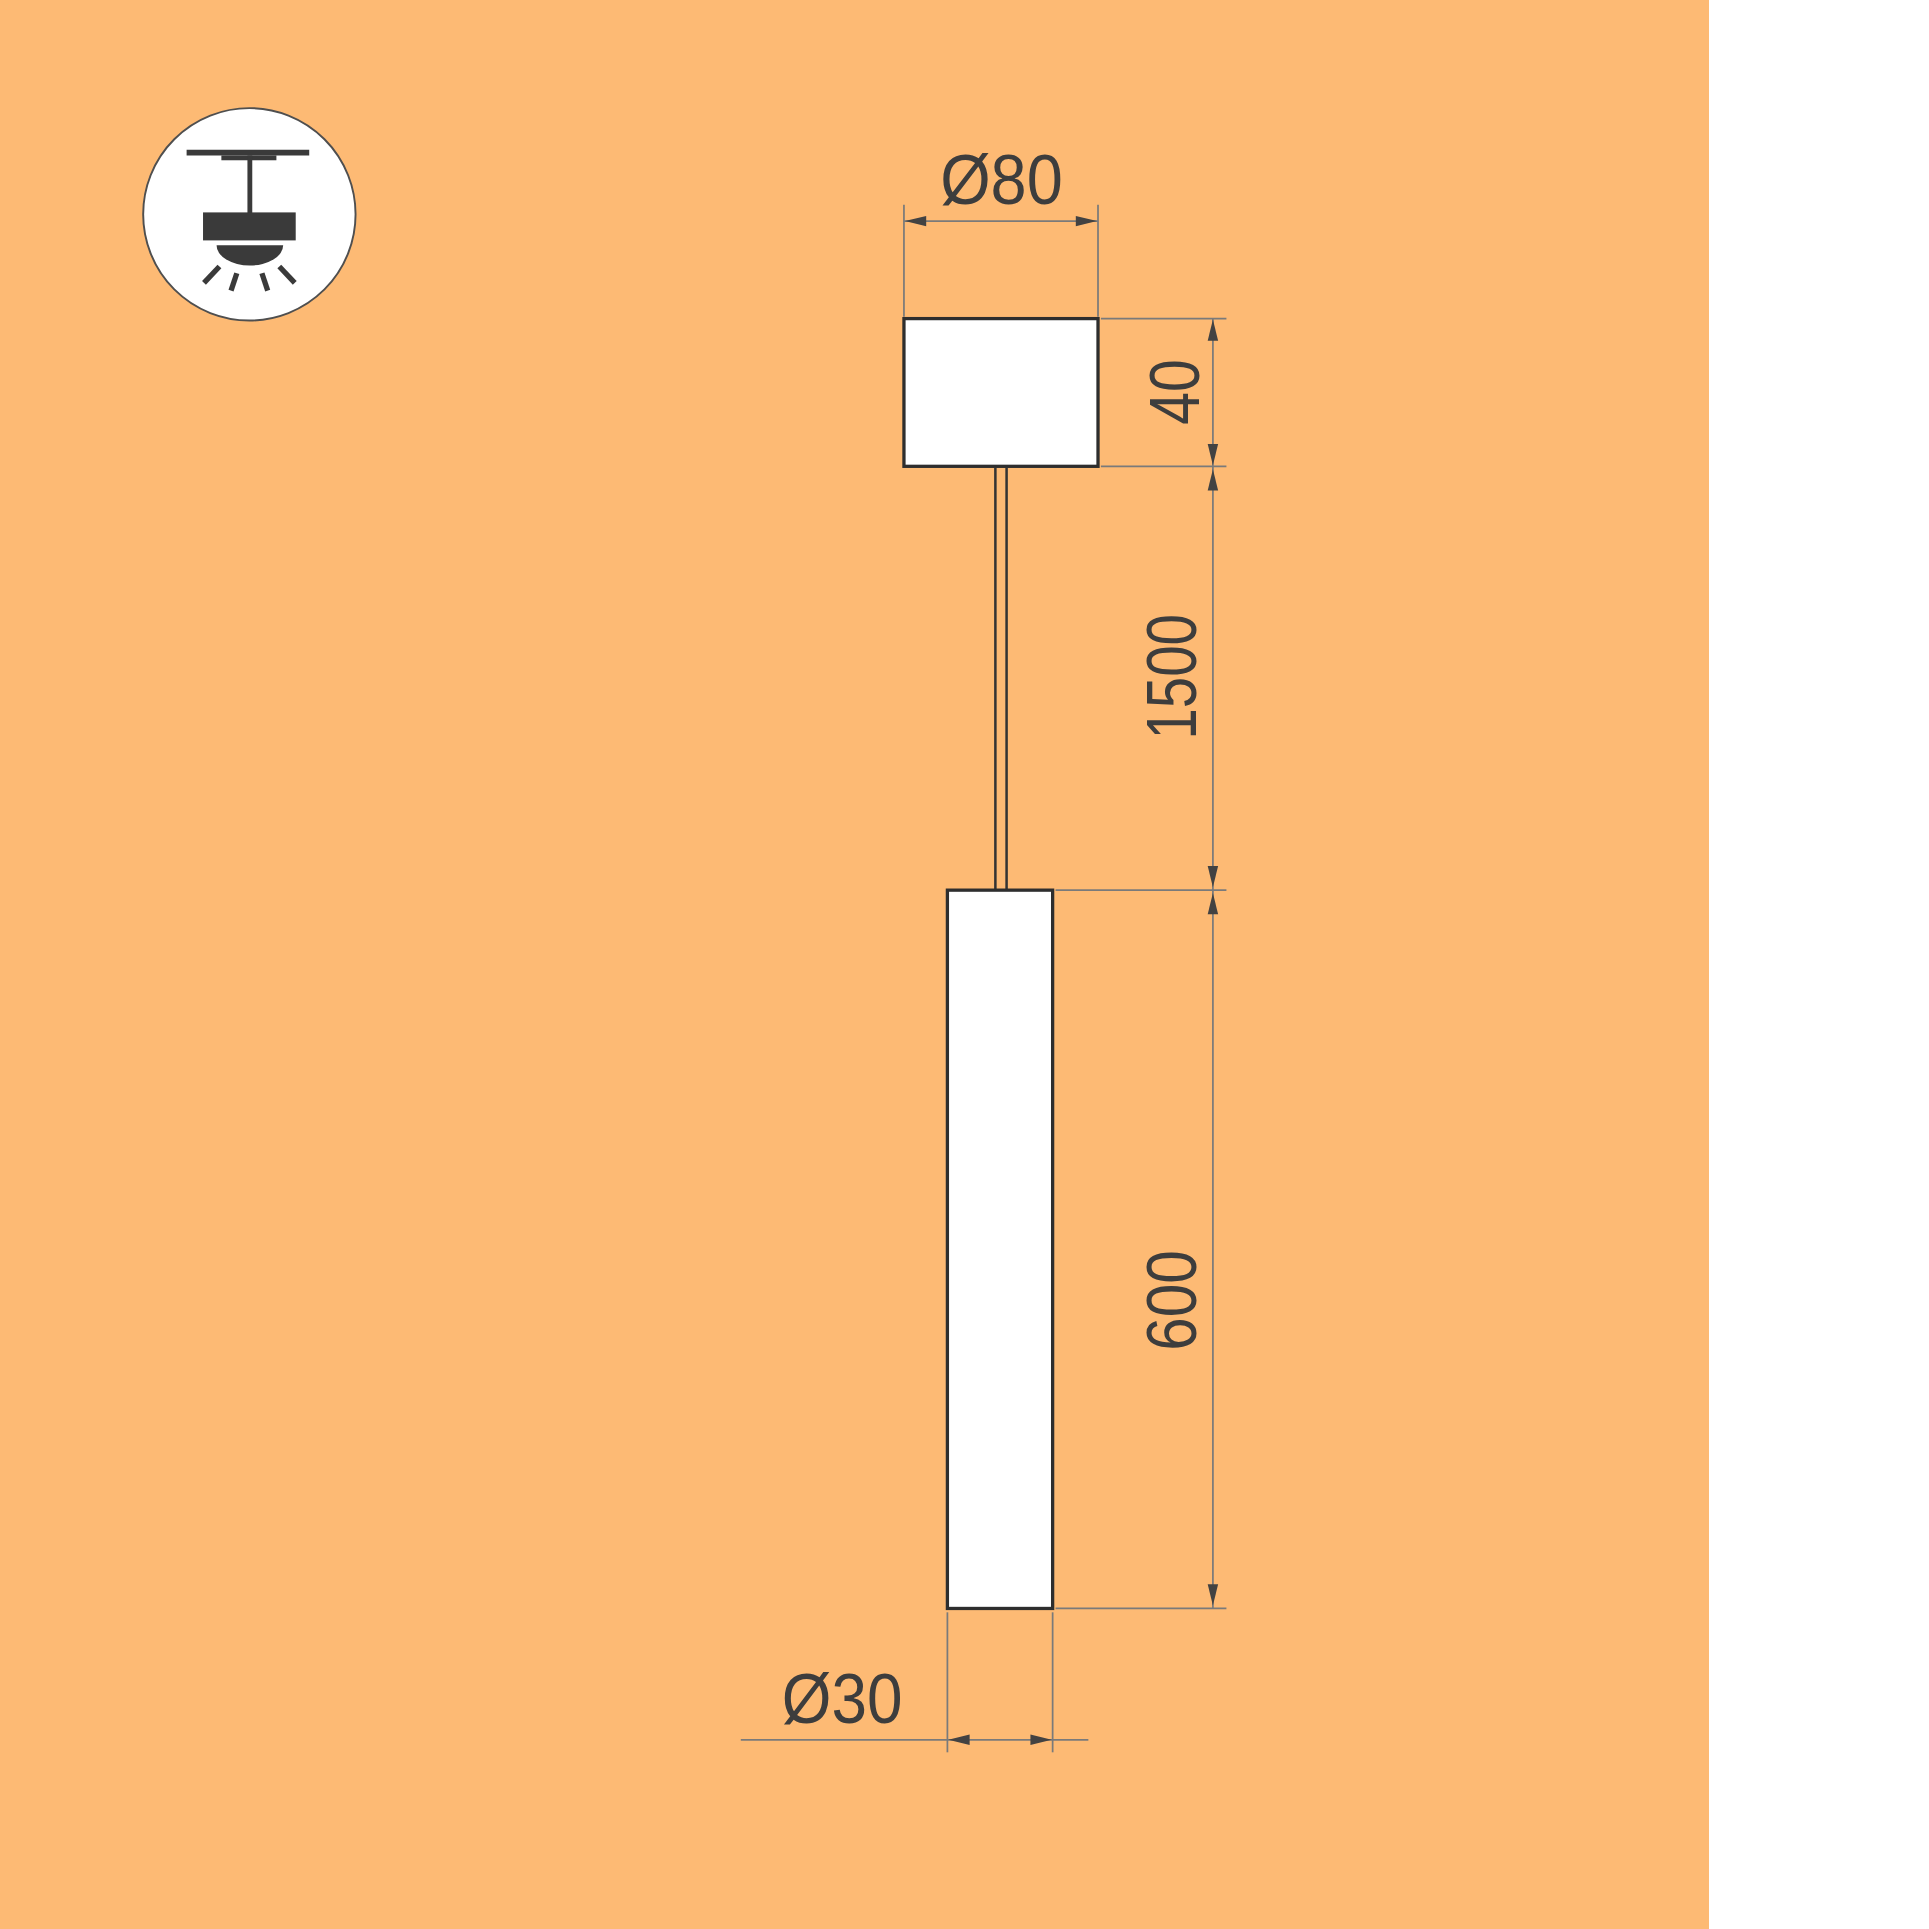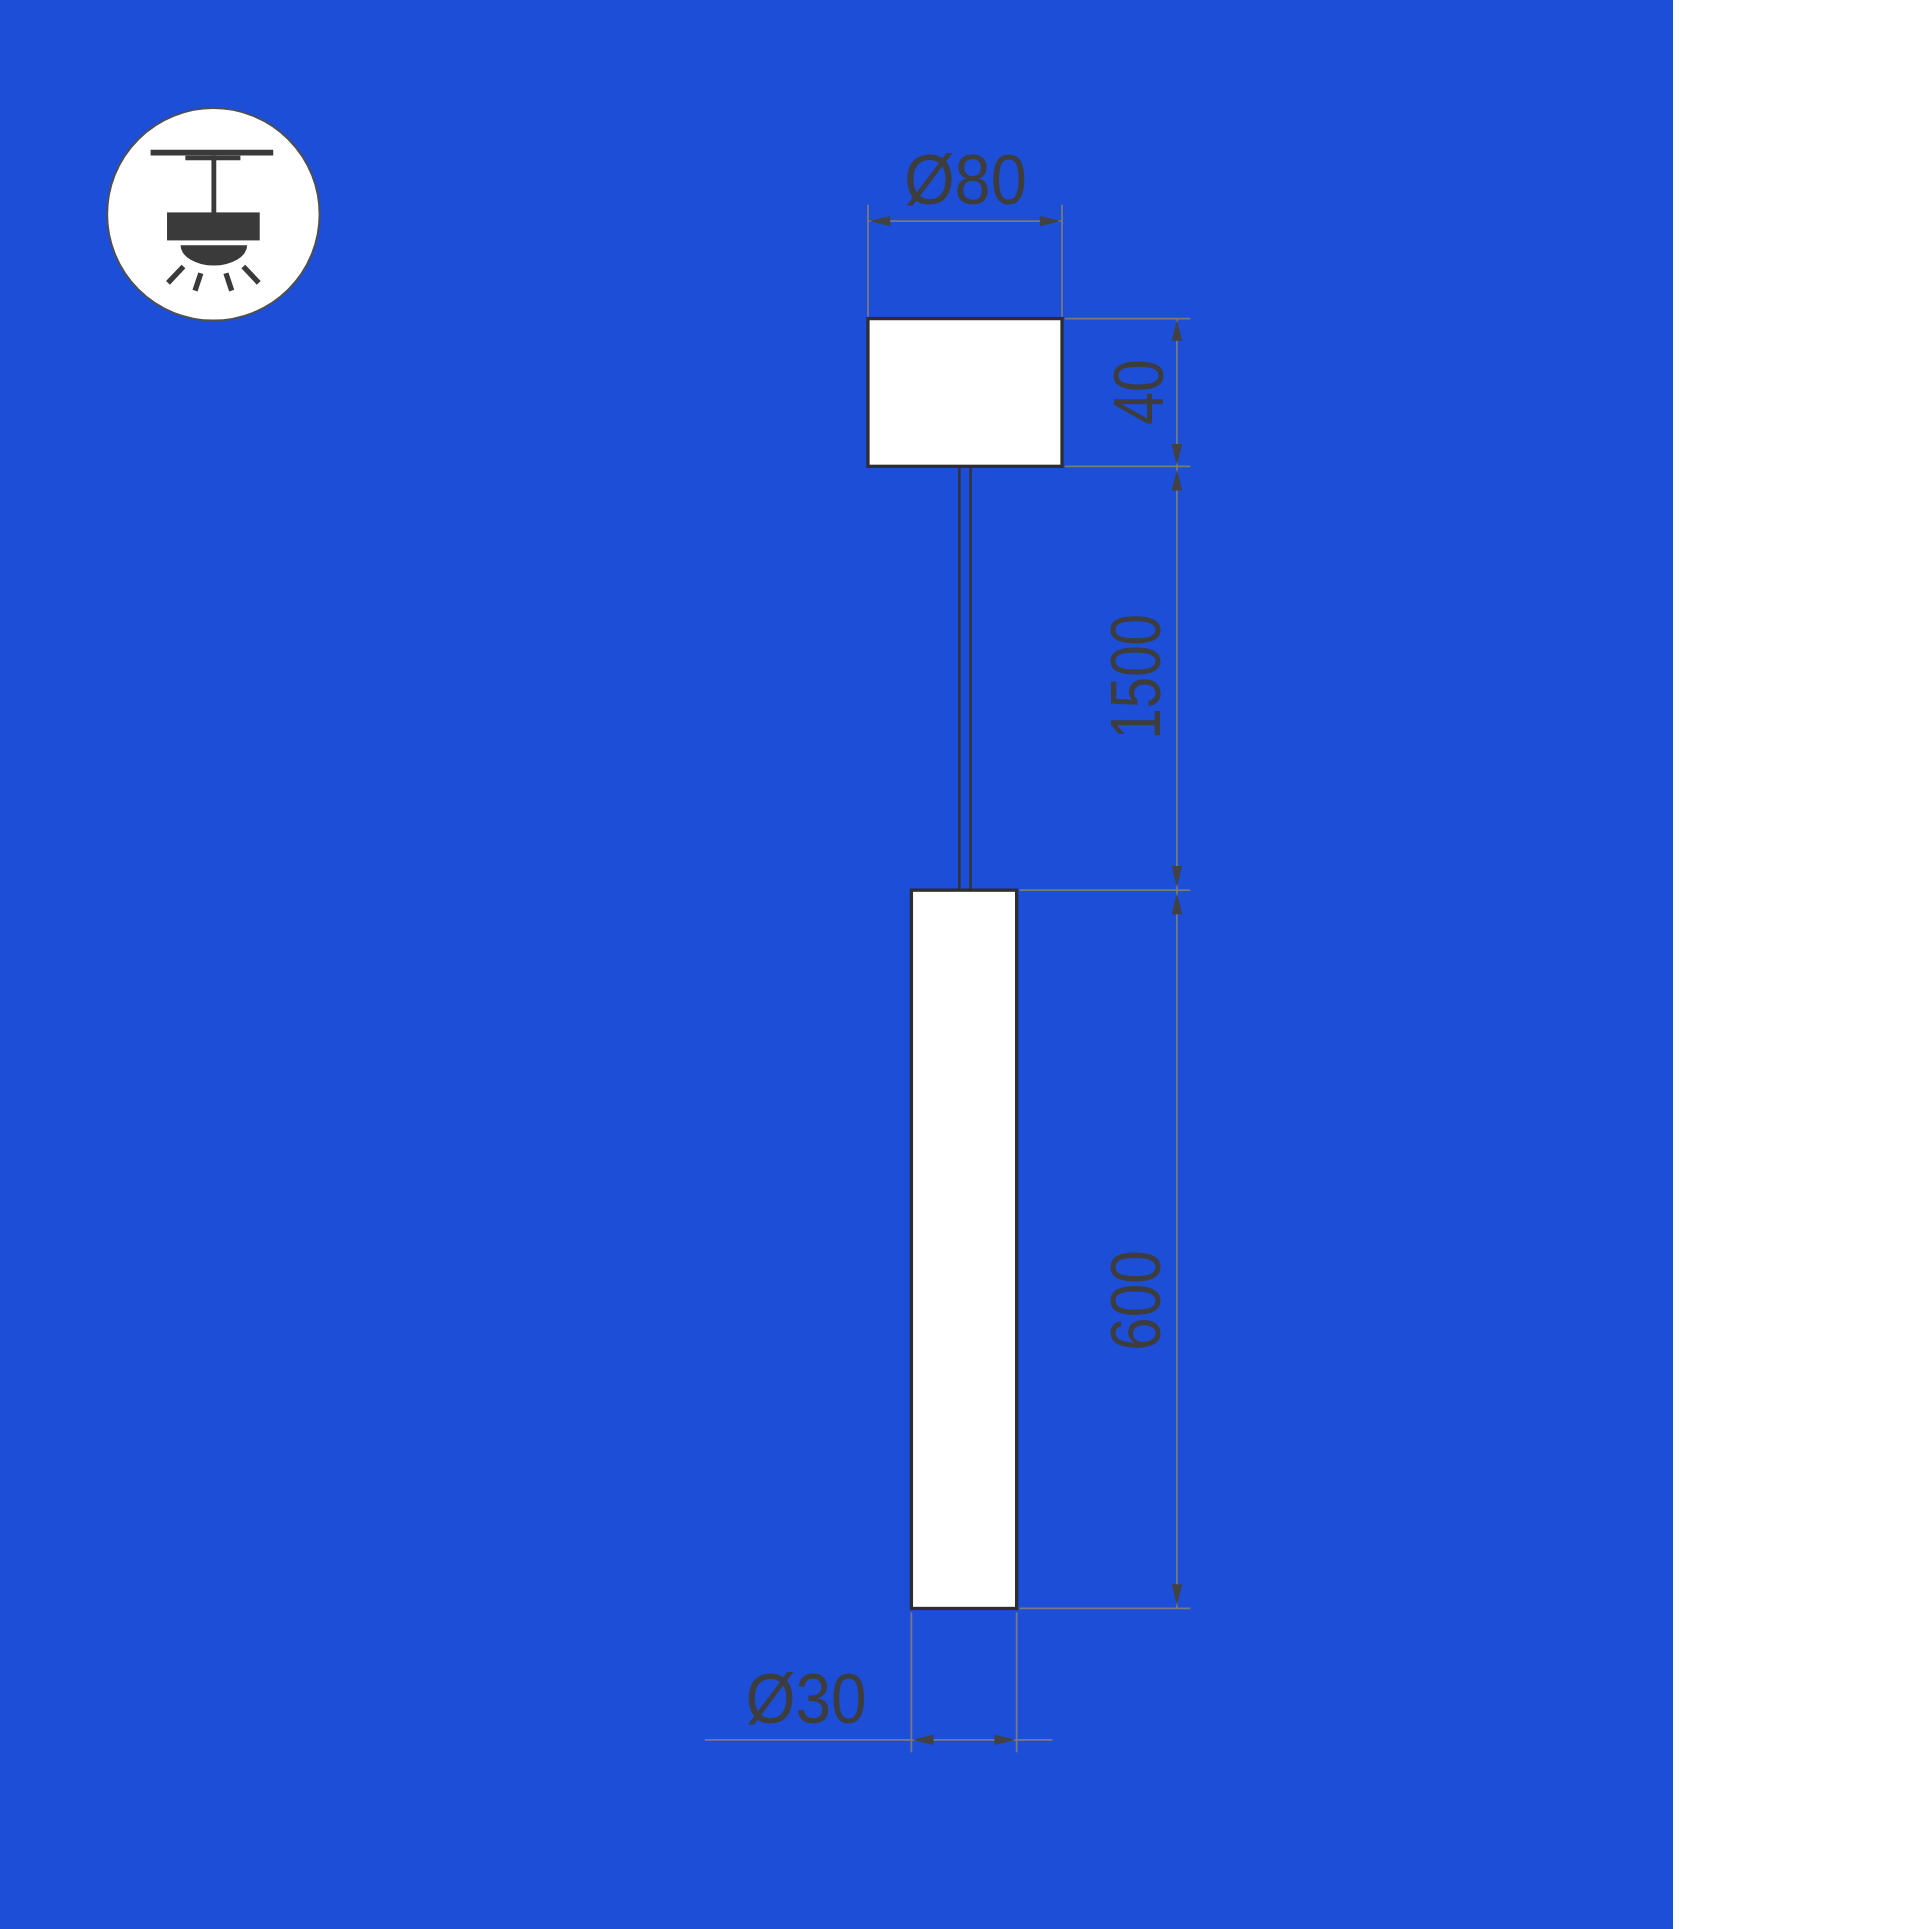--- a/index.html
+++ b/index.html
@@ -7,22 +7,23 @@
     padding: 0;
     width: 1929px;
     height: 1929px;
     background: #ffffff;
     font-family: "Liberation Sans", sans-serif;
   }
   .stage {
     position: relative;
     width: 1673px;
     height: 1929px;
-    background: #1d4ed8;
+    background: #fdba74;
     overflow: hidden;
+    padding-left: 36px;
   }
   svg { display: block; }
 
   
   .outline {
     fill: #ffffff;
     stroke: #2e2e2e;
     stroke-width: 3.4;
   }
   .cable {

